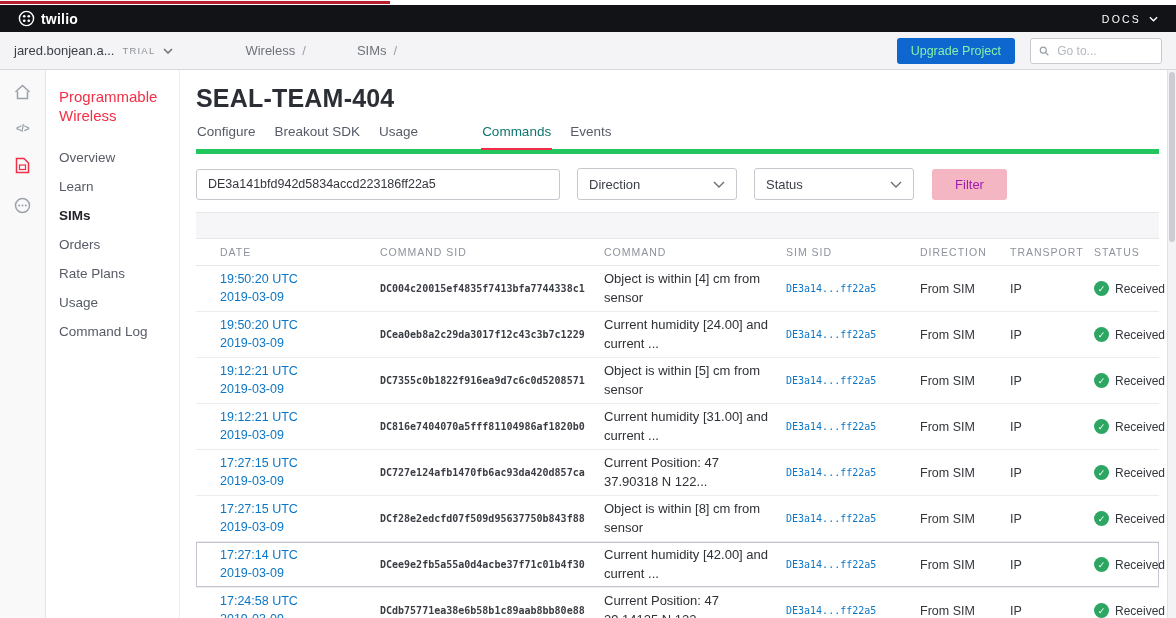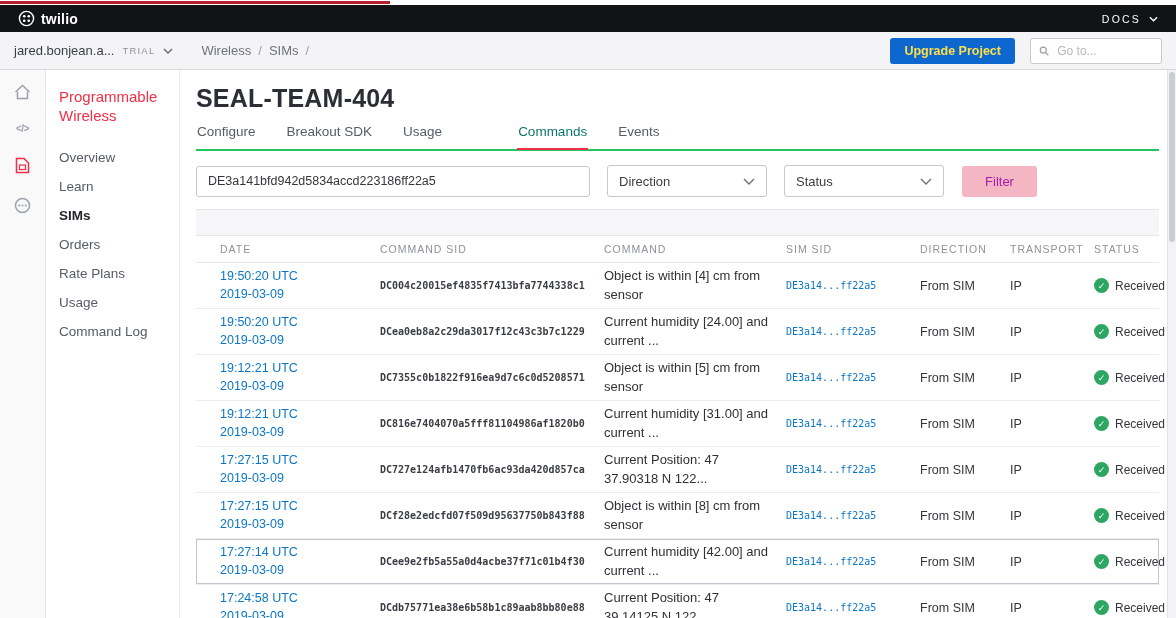--- a/index.html
+++ b/index.html
@@ -19,49 +19,49 @@
   .brand { display: flex; align-items: center; gap: 6px; cursor: pointer; }
   .brand-name { color: #fff; font-weight: 700; font-size: 14px; letter-spacing: .2px; }
   .docs { margin-left: auto; display: flex; align-items: center; gap: 8px; color: #fff; font-size: 10.5px; letter-spacing: 2.2px; cursor: pointer; }
 
   
   .console-header { height: 38px; background: #F4F4F6; border-bottom: 1px solid #D8D8DC; display: flex; align-items: center; padding: 0 14px; }
   .account { display: flex; align-items: center; gap: 8px; cursor: pointer; }
   .acct-name { font-size: 13px; color: #3A3E46; }
   .acct-type { font-size: 9.5px; color: #8C9097; letter-spacing: 1.2px; }
   .breadcrumb { display: flex; align-items: center; margin-left: 28px; font-size: 13px; }
-  .crumb { display: flex; align-items: center; }
+  .crumb { display: flex; align-items: center; margin-left: 44px; }
   .crumb-link { color: #6E737B; text-decoration: none; cursor: pointer; }
   .crumb-sep { margin: 0 7px; color: #9CA0A8; }
   .header-right { margin-left: auto; display: flex; align-items: center; gap: 15px; }
-  .upgrade-btn { background: var(--button-blue, #0D67CF); color: #fde047; border: none; border-radius: 3px; font-size: 12.5px; padding: 6px 14px; cursor: pointer; font-family: inherit; font-weight: bold; }
+  .upgrade-btn { background: var(--button-blue, #0D67CF); color: #86efac; border: none; border-radius: 3px; font-size: 12.5px; padding: 6px 14px; cursor: pointer; font-family: inherit; }
   .goto-search { width: 132px; height: 26px; background: #fff; border: 1px solid #C9CACF; border-radius: 3px; display: flex; align-items: center; padding: 0 8px; gap: 6px; }
   .goto-search input { border: none; outline: none; width: 100%; font-size: 12px; color: #555; background: transparent; font-family: inherit; }
   .goto-search input::placeholder { color: #B4B7BD; }
 
   
   .body-row { display: flex; height: 548px; }
   .icon-rail { width: 46px; background: #F9F9FA; border-right: 1px solid #E4E4E8; display: flex; flex-direction: column; align-items: center; padding-top: 14px; gap: 23px; }
   .rail-item { color: #9AA1AB; cursor: pointer; display: flex; }
   .rail-item.active { color: var(--brand-red, #F22F46); }
   .code-glyph { font-size: 10px; font-weight: 700; letter-spacing: -0.5px; }
 
   .sidebar { width: 134px; background: #fff; border-right: 1px solid #EDEDF0; padding: 18px 6px 0 13px; }
   .product-title { color: var(--brand-red, #F22F46); font-size: 15px; line-height: 1.26; width: 98px; margin-bottom: 24px; cursor: pointer; }
   .side-item { font-size: 13.5px; color: #565B66; margin-bottom: 14px; cursor: pointer; }
   .side-item.active { color: #23252B; font-weight: 700; }
 
   .main { flex: 1; background: #fff; padding: 0 8px 16px 16px; overflow: hidden; }
   .page-title { font-size: 25px; font-weight: 600; color: #2B2E34; margin: 14px 0 0; letter-spacing: .2px; }
-  .tabs { display: flex; gap: 29px; border-bottom: 2px solid #22c55e; margin-top: 6px; }
+  .tabs { display: flex; gap: 17px; border-bottom: 5px solid #22c55e; margin-top: 6px; }
   .tab { font-size: 13.5px; color: #565B66; padding: 5px 1px 9px; cursor: pointer; }
   .tab.active { color: #0f766e; font-weight: 400; border-bottom: 2px solid var(--brand-red, #F22F46); margin-bottom: -1px; margin-left: 45px; }
 
   .filters { display: flex; align-items: center; gap: 17px; margin-top: 14px; }
-  .sim-filter { width: 394px; height: 31px; border: 1px solid #C6C8CE; border-radius: 3px; padding: 0 11px; font-size: 12.5px; color: #33363C; font-family: inherit; outline: none; }
+  .sim-filter { width: 364px; height: 31px; border: 1px solid #C6C8CE; border-radius: 3px; padding: 0 11px; font-size: 12.5px; color: #33363C; font-family: inherit; outline: none; }
   .select { width: 160px; height: 32px; border: 1px solid #C6C8CE; border-radius: 3px; background: #fff; display: flex; align-items: center; justify-content: space-between; padding: 0 11px; font-size: 13px; color: #3A3E46; cursor: pointer; }
   .filter-btn { width: 75px; height: 31px; background: var(--disabled-pink, #F4B6C2); border: none; border-radius: 3px; color: #a21caf; font-size: 13px; font-family: inherit; margin-left: 1px; }
 
   .table-toolbar { height: 27px; background: #F6F6F8; border-top: 1px solid #E7E7EA; border-bottom: 1px solid #E7E7EA; margin-top: 12px; }
   .grid-cols { display: grid; grid-template-columns: 160px 224px 182px 134px 90px 84px 1fr; padding-left: 24px; align-items: center; }
   .thead { height: 27px; border-bottom: 1px solid #E7E7EA; }
   .th { font-size: 10.5px; letter-spacing: 1px; color: #8D929C; }
   .row { min-height: 46px; border-bottom: 1px solid #ECECEF; }
   .row.highlighted { box-shadow: inset 0 0 0 1px #C2C6CE; }
   .date-cell { display: flex; flex-direction: column; color: var(--link-blue, #0C76C6); font-size: 12.5px; line-height: 1.4; cursor: pointer; }

